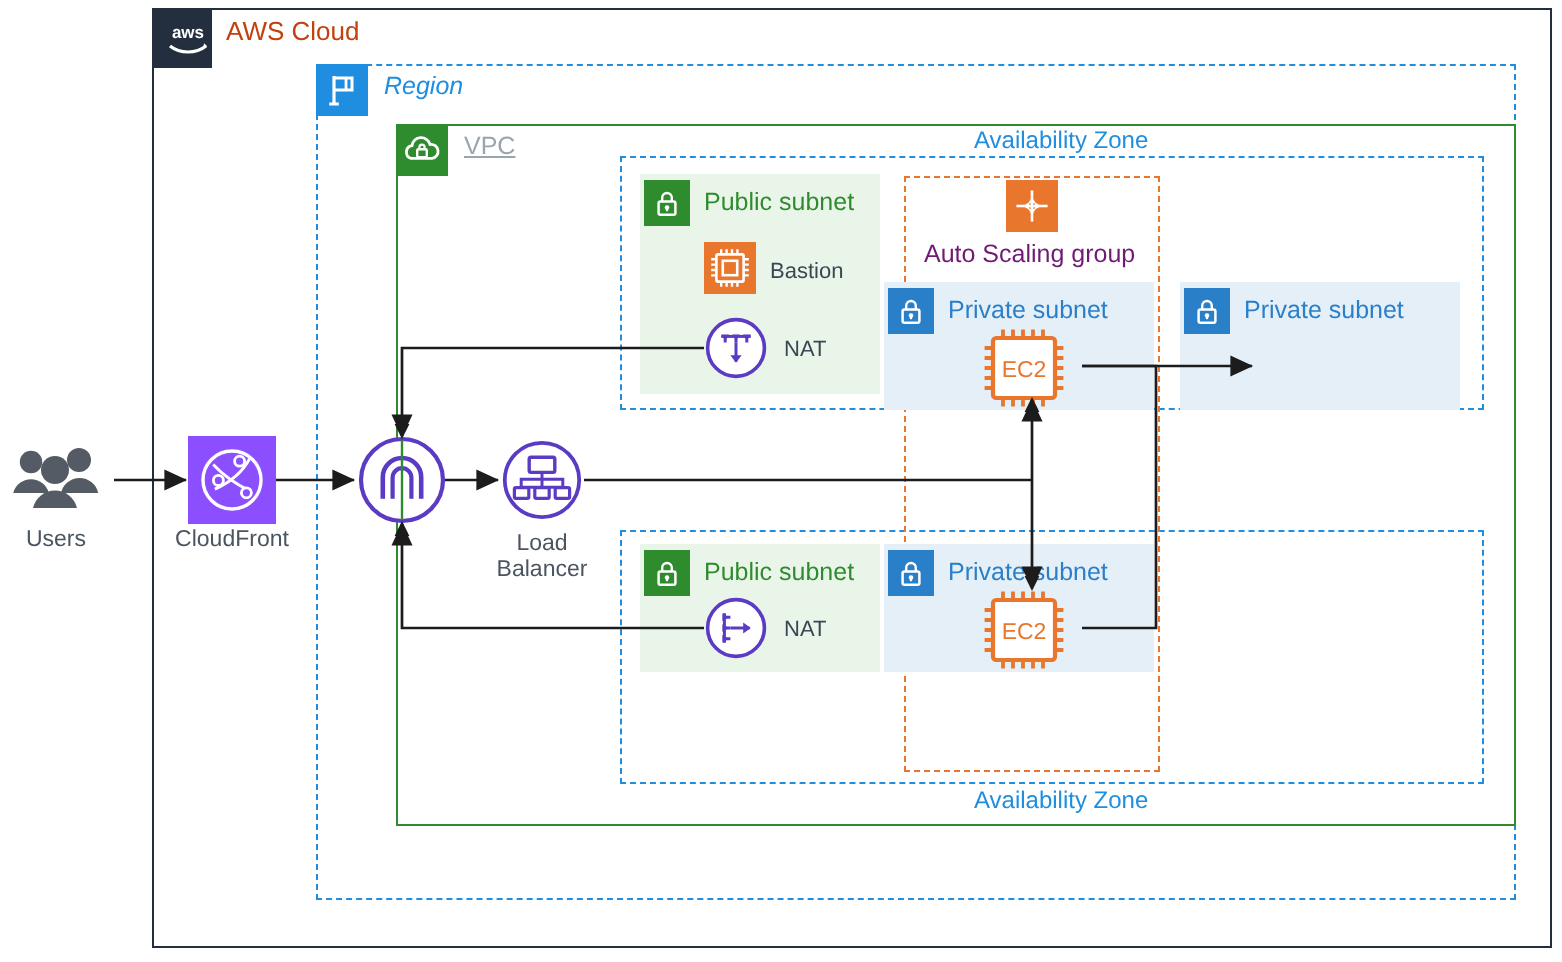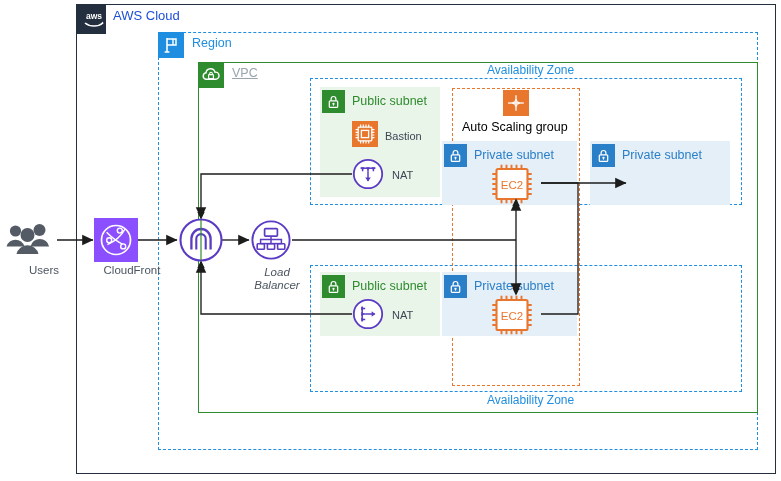--- a/index.html
+++ b/index.html
@@ -16,32 +16,32 @@
   .box-az{border:1.6px dashed #1f8ee0;background:transparent;}
   .box-asg{border:1.6px dashed #e8762d;background:transparent;}
   .box-pub{border:none;background:#eaf5ea;}
   .box-priv{border:none;background:#e4eff7;}
 
   
   .badge{position:absolute;width:26px;height:26px;display:flex;
          align-items:center;justify-content:center;}
   .badge svg{display:block;}
   .bl{position:absolute;white-space:nowrap;font-size:12.5px;line-height:1;}
-  .lbl-aws{color:#1d4ed8;font-size:13px;}
+  .lbl-aws{color:#c2410c;font-size:13px;}
   .lbl-region{color:#1f8ee0;}
   .lbl-vpc{color:#9aa4ad;text-decoration:underline;}
   .lbl-az{color:#1f8ee0;font-size:12px;}
-  .lbl-asg{color:#000000;font-size:12.5px;}
+  .lbl-asg{color:#701a75;font-size:12.5px;}
   .lbl-pub{color:#2e8b2e;font-size:12.5px;}
   .lbl-priv{color:#2a7fc9;font-size:12.5px;}
 
   
   .node{position:absolute;}
   .cap{position:absolute;text-align:center;color:#4b5560;font-size:11.5px;
-       line-height:13px;white-space:nowrap;padding-left:16px;}
+       line-height:13px;white-space:nowrap;}
   .cap-l{position:absolute;color:#3b4654;font-size:11px;white-space:nowrap;}
 
   
   #wires,#wires2{position:absolute;left:0;top:0;width:781px;height:481px;
       pointer-events:none;}
   #wires{z-index:3;}
   #wires2{z-index:6;}
   .lyr{z-index:5;}
 </style>
 </head>
@@ -61,21 +61,21 @@
 
   <div class="box box-region" style="left:158px;top:32px;width:600px;height:418px;"></div>
   <div class="badge" style="left:158px;top:32px;width:26px;height:26px;background:#1f8ee0;">
     <svg width="18" height="18" viewBox="0 0 18 18">
       <path d="M5 2 V16" stroke="#fff" stroke-width="1.6" fill="none"></path>
       <path d="M5 3 H14 V9 H5" stroke="#fff" stroke-width="1.5" fill="none"></path>
       <path d="M11 3 V9" stroke="#fff" stroke-width="1.4"></path>
       <path d="M2.6 16 H7.4" stroke="#fff" stroke-width="1.5"></path>
     </svg>
   </div>
-  <div class="bl lbl-region" style="left:192px;top:37px;">Region</div>
+  <div class="bl lbl-region" style="left:192px;top:37px;font-style:italic;">Region</div>
 
   <div class="box box-vpc" style="left:198px;top:62px;width:560px;height:351px;"></div>
   <div class="badge" style="left:198px;top:62px;width:26px;height:26px;background:#2e8b2e;">
     <svg width="20" height="18" viewBox="0 0 20 18">
       <path d="M4.5 13.2 A3.3 3.3 0 0 1 5 6.8 A4.6 4.6 0 0 1 14 6.2 A3.5 3.5 0 0 1 15 13.2 Z" stroke="#fff" stroke-width="1.4" fill="none"></path>
       <rect x="7.6" y="8.6" width="4.8" height="4" rx="0.6" stroke="#fff" stroke-width="1.2" fill="none"></rect>
       <path d="M8.7 8.6 V7.6 a1.3 1.3 0 0 1 2.6 0 V8.6" stroke="#fff" stroke-width="1.1" fill="none"></path>
     </svg>
   </div>
   <div class="bl lbl-vpc" style="left:232px;top:67px;">VPC</div>
@@ -294,21 +294,21 @@
         <path d="M10.6 20.6 H31.4" stroke-width="0"></path>
         <path d="M21 20.6 H10.6 V24.6 M21 20.6 H31.4 V24.6 M21 20.6 V24.6"></path>
       </g>
       <g stroke="#5b3bc4" stroke-width="1.6" fill="none">
         <rect x="7.2" y="24.8" width="7.2" height="5.4" rx="0.8"></rect>
         <rect x="17.4" y="24.8" width="7.2" height="5.4" rx="0.8"></rect>
         <rect x="27.6" y="24.8" width="7.2" height="5.4" rx="0.8"></rect>
       </g>
     </svg>
   </div>
-  <div class="cap" style="left:228px;top:266px;width:66px;font-style:italic;">
+  <div class="cap" style="left:238px;top:266px;width:66px;">
     <div>Load</div>
     <div>Balancer</div>
   </div>
 
   <div class="node lyr" style="left:489px;top:163px;width:46px;height:42px;">
     <svg width="46" height="42" viewBox="0 0 46 42">
       <rect x="7.5" y="6" width="31" height="30" rx="1.6" stroke="#e8762d" stroke-width="2.1" fill="#fff"></rect>
       <text x="23" y="25.5" text-anchor="middle" fill="#e8762d" font-family="Liberation Sans, sans-serif" font-size="11.5">EC2</text>
       <g stroke="#e8762d" stroke-width="1.9">
         <path d="M12.5 6 V1.8 M17.5 6 V1.8 M22.5 6 V1.8 M27.5 6 V1.8 M32.5 6 V1.8"></path>

